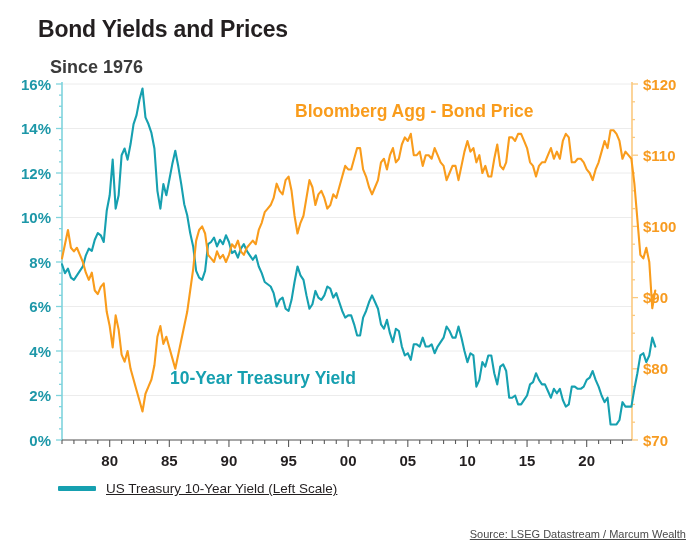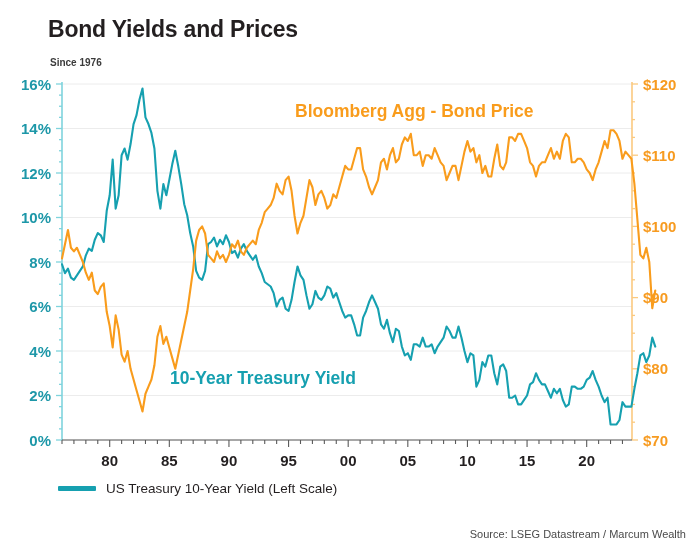--- a/index.html
+++ b/index.html
@@ -6,27 +6,27 @@
   body{
     width:700px;height:560px;
     background:#ffffff;
     font-family:"Liberation Sans", sans-serif;
     overflow:hidden;
     position:relative;
   }
   #chart-card{position:absolute;left:0;top:0;width:700px;height:560px;}
 
   #page-title{
-    position:absolute;left:48px;top:16px;
+    position:absolute;left:38px;top:16px;
     font-size:23px;font-weight:bold;color:#231f20;
     letter-spacing:-0.2px;
   }
   #page-subtitle{
     position:absolute;left:50px;top:57px;
-    font-size:10px;font-weight:bold;color:#3b3b3b;
+    font-size:18px;font-weight:bold;color:#3b3b3b;
   }
 
   #plot-wrap{position:absolute;left:0;top:0;width:700px;height:470px;}
   svg.plot{display:block;}
 
   .tick-label-y-left{
     font-family:"Liberation Sans", sans-serif;
     font-size:15px;font-weight:bold;fill:#1d97a8;
   }
   .tick-label-y-right{
@@ -47,25 +47,25 @@
   .tickmark-x{stroke:#5a5a5a;stroke-width:1.1;}
 
   .annot{
     font-family:"Liberation Sans", sans-serif;
     font-size:17.5px;font-weight:bold;
   }
 
   #legend{position:absolute;left:0;top:478px;width:700px;}
   .legend-row{display:flex;align-items:center;height:21px;padding-left:58px;}
   .legend-swatch{width:38px;height:5px;border-radius:1px;margin-right:10px;flex:none;}
-  .legend-text{font-size:13.5px;color:#231f20;font-weight:normal;}
+  .legend-text{font-size:13.5px;color:#231f20;font-weight:normal;text-decoration:underline;}
 
   #source-note{
     position:absolute;right:14px;top:528px;
-    font-size:11px;color:#4a4a4a;
+    font-size:11px;color:#4a4a4a;text-decoration:underline;
   }
 </style>
 </head>
 <body>
 
 <div id="chart-card">
 
   <div id="page-title">Bond Yields and Prices</div>
   <div id="page-subtitle">Since 1976</div>
 

